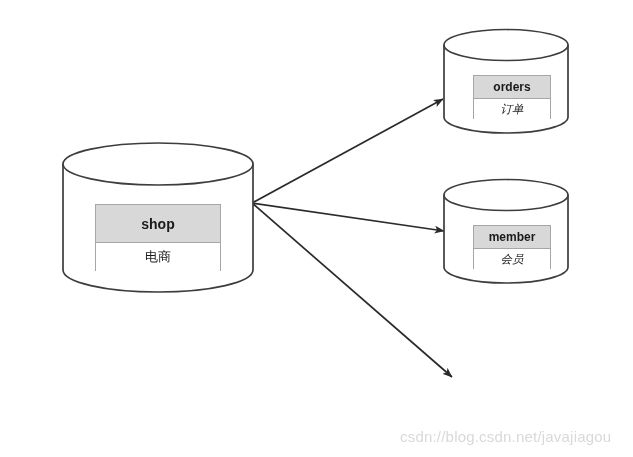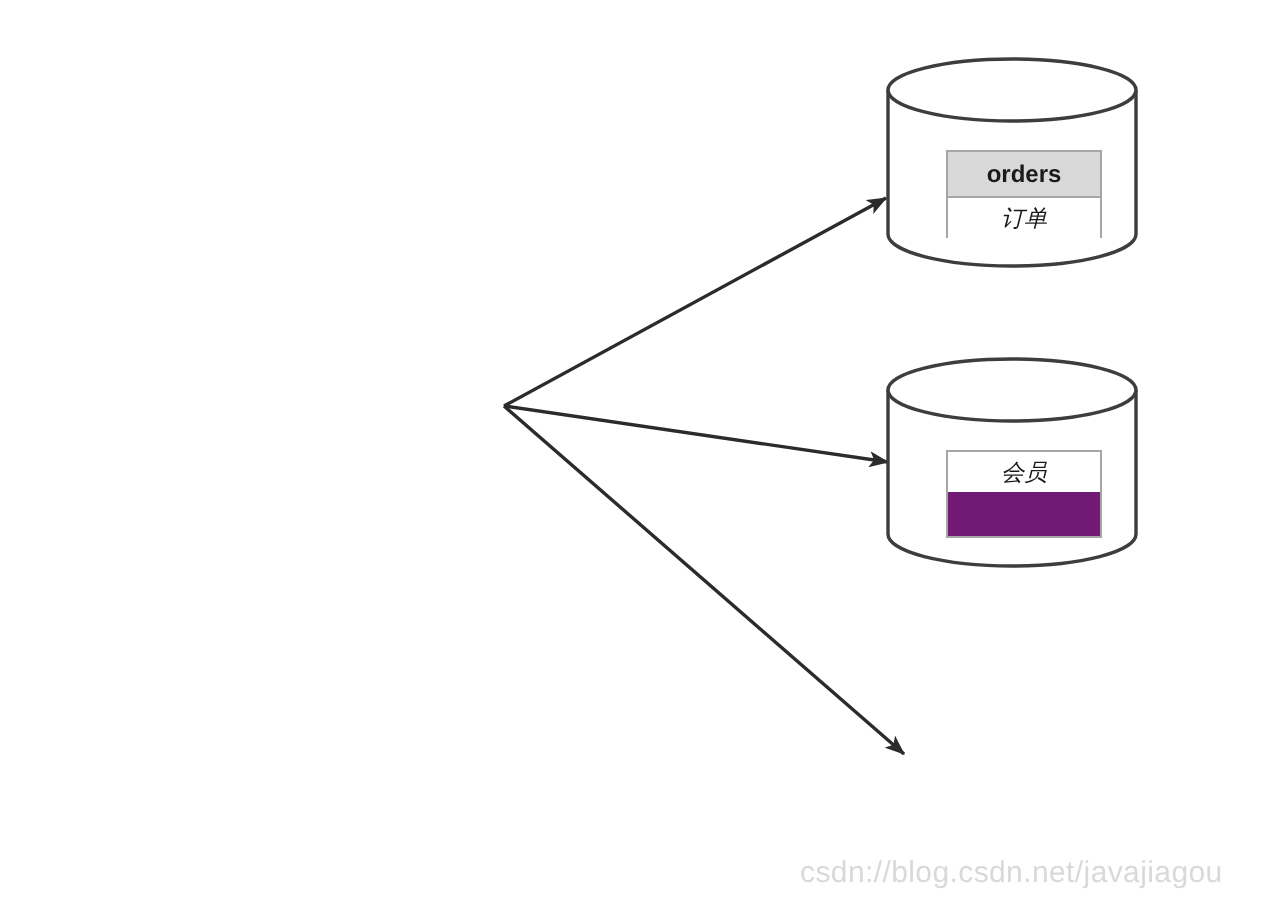--- a/index.html
+++ b/index.html
@@ -30,21 +30,21 @@
   .node-svg {
     position: absolute;
     left: 0;
     top: 0;
     overflow: visible;
   }
   .label-box {
     position: absolute;
     border: 1px solid #a6a6a6;
     box-sizing: border-box;
-    background: #701a75;
+    background: #84cc16;
   }
   .label-head {
     background: #d8d8d8;
     border-bottom: 1px solid #a6a6a6;
     box-sizing: border-box;
     display: flex;
     align-items: center;
     justify-content: center;
     color: #1a1a1a;
     font-weight: bold;
@@ -90,38 +90,49 @@
     <defs>
       <marker id="arrowhead" markerWidth="10" markerHeight="8" refX="9.4" refY="4" orient="auto" markerUnits="userSpaceOnUse">
         <path d="M0,0 L10,4 L0,8 L2.4,4 Z" fill="#2b2b2b"></path>
       </marker>
     </defs>
     <line x1="252" y1="203" x2="443" y2="99" stroke="#2b2b2b" stroke-width="1.7" marker-end="url(#arrowhead)"></line>
     <line x1="252" y1="203" x2="444" y2="231" stroke="#2b2b2b" stroke-width="1.7" marker-end="url(#arrowhead)"></line>
     <line x1="252" y1="203" x2="452" y2="377" stroke="#2b2b2b" stroke-width="1.7" marker-end="url(#arrowhead)"></line>
   </svg>
 
+  <div class="node" id="node-shop">
+    <svg class="node-svg" width="192" height="150" viewBox="0 0 192 150" xmlns="http://www.w3.org/2000/svg">
+      <path d="M1,22 L1,128 A95,22 0 0 0 191,128 L191,22" fill="#ffffff" stroke="#3d3d3d" stroke-width="1.7"></path>
+      <ellipse cx="96" cy="22" rx="95" ry="21" fill="#ffffff" stroke="#3d3d3d" stroke-width="1.7"></ellipse>
+    </svg>
+    <div class="label-box">
+      <div class="label-head">shop</div>
+      <div class="label-body">电商</div>
+    </div>
+  </div>
 
   <div class="node small-node" id="node-orders">
     <svg class="node-svg" width="126" height="106" viewBox="0 0 126 106" xmlns="http://www.w3.org/2000/svg">
       <path d="M1,17 L1,89 A62,16 0 0 0 125,89 L125,17" fill="#ffffff" stroke="#3d3d3d" stroke-width="1.7"></path>
       <ellipse cx="63" cy="17" rx="62" ry="15.5" fill="#ffffff" stroke="#3d3d3d" stroke-width="1.7"></ellipse>
     </svg>
     <div class="label-box">
       <div class="label-head">orders</div>
       <div class="label-body">订单</div>
     </div>
   </div>
 
   <div class="node small-node" id="node-member">
     <svg class="node-svg" width="126" height="106" viewBox="0 0 126 106" xmlns="http://www.w3.org/2000/svg">
       <path d="M1,17 L1,89 A62,16 0 0 0 125,89 L125,17" fill="#ffffff" stroke="#3d3d3d" stroke-width="1.7"></path>
       <ellipse cx="63" cy="17" rx="62" ry="15.5" fill="#ffffff" stroke="#3d3d3d" stroke-width="1.7"></ellipse>
     </svg>
     <div class="label-box">
+      <div class="label-head">member</div>
       <div class="label-body">会员</div>
     </div>
   </div>
 
 
   <div id="watermark">csdn://blog.csdn.net/javajiagou</div>
 
 </div>
 
 </body></html>

